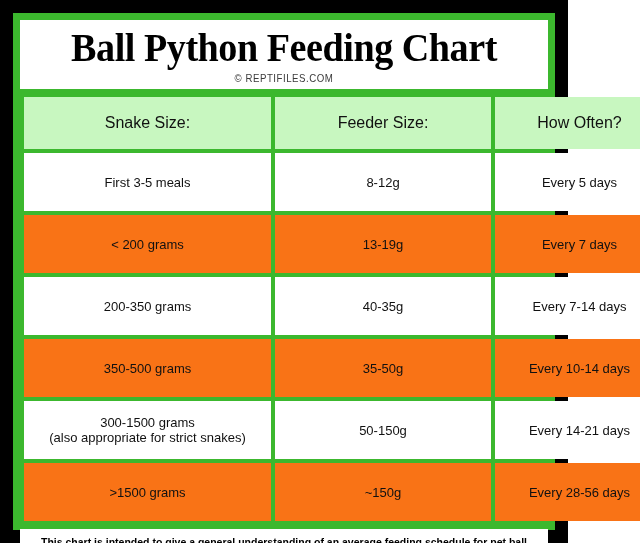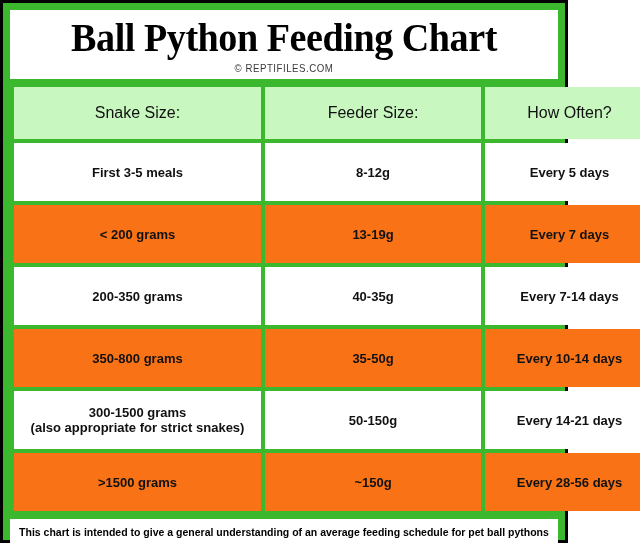--- a/index.html
+++ b/index.html
@@ -13,21 +13,21 @@
     overflow: hidden;
     font-family: "Liberation Sans", sans-serif;
   }
 
   
   .poster {
     box-sizing: border-box;
     width: 568px;
     height: 543px;
     background: #000000;
-    padding: 3px;           
+    padding: 13px;           
   }
   .poster-green {
     box-sizing: border-box;
     width: 100%;
     height: 100%;
     background: #3cb82e;    
     padding: 7px 7px 8px 7px;
     display: flex;
     flex-direction: column;
   }
@@ -87,21 +87,21 @@
     border: 0;
   }
   table.feeding th {
     background: #c8f7c0;
     font-size: 16px;
     font-weight: normal;
     height: 44px;
   }
   table.feeding tbody tr td {
     font-size: 13px;
-    font-weight: bold;
+    font-weight: normal;
     height: 50px;
   }
   table.feeding tbody tr.alt td {
     background: #f97316;
   }
   .cell-sub {
     display: block;
     white-space: nowrap;
   }
   col.c1 { width: 247px; }
@@ -161,21 +161,21 @@
             <td>&lt; 200 grams</td>
             <td>13-19g</td>
             <td>Every 7 days</td>
           </tr>
           <tr>
             <td>200-350 grams</td>
             <td>40-35g</td>
             <td>Every 7-14 days</td>
           </tr>
           <tr class="alt">
-            <td>350-800 grams</td>
+            <td>350-500 grams</td>
             <td>35-50g</td>
             <td>Every 10-14 days</td>
           </tr>
           <tr>
             <td>
               <span class="cell-sub">300-1500 grams</span>
               <span class="cell-sub">(also appropriate for strict snakes)</span>
             </td>
             <td>50-150g</td>
             <td>Every 14-21 days</td>

